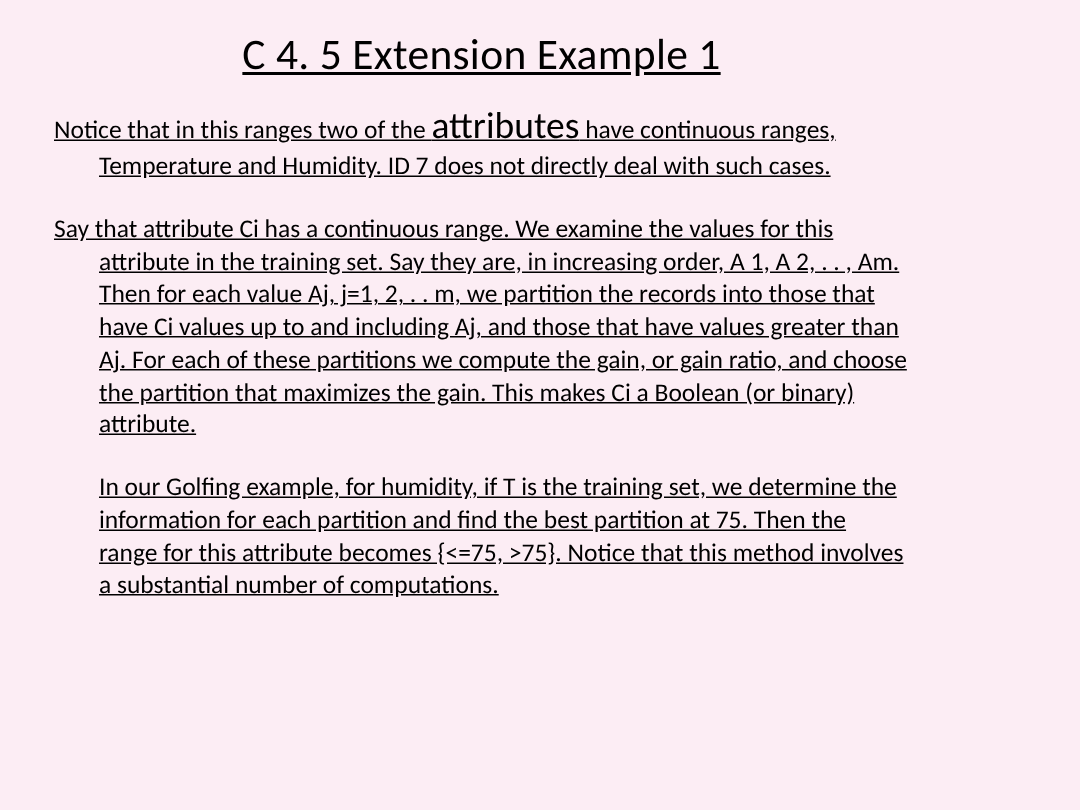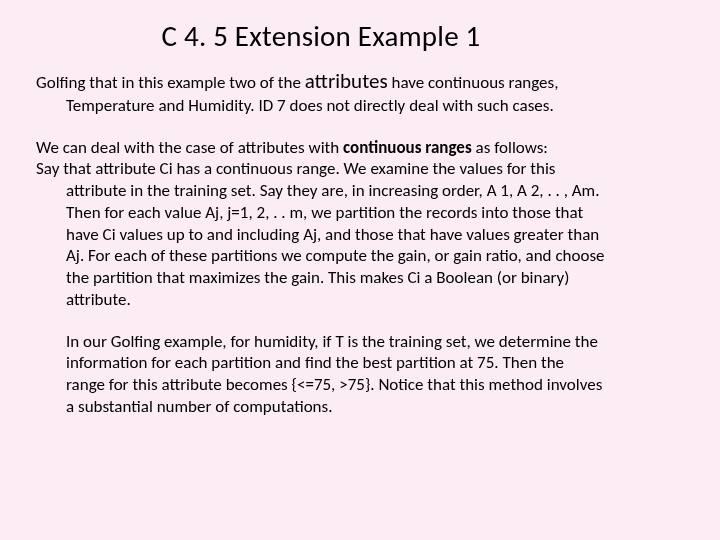--- a/index.html
+++ b/index.html
@@ -10,20 +10,21 @@
     background: #fcedf4;
     font-family: Calibri, "Segoe UI", Arial, sans-serif;
     color: #000;
     overflow: hidden;
   }
   .slide {
     box-sizing: border-box;
     width: 660px;
     height: 540px;
     padding: 18px 54px 0 36px;
+    text-decoration: underline;
   }
   .title {
     text-align: center;
     font-size: 29px;
     font-weight: 400;
     letter-spacing: 0.2px;
     margin: 0 0 14px 0;
   }
   .para {
     font-size: 17px;
@@ -33,36 +34,33 @@
     text-indent: 0;
   }
   .hang {
     padding-left: 30px;
     text-indent: -30px;
   }
   .ind {
     padding-left: 30px;
   }
   .attr-big {
-    font-size: 21px;
+    font-size: 25px;
   }
   .bold { font-weight: 700; }
 </style>
 </head>
 <body>
 
 <div class="slide">
 
   <h1 class="title">C 4. 5 Extension Example 1</h1>
 
   <p class="para hang">
-    <span>Golfing that in this example two of the </span><span class="attr-big">attributes</span><span> have continuous ranges, Temperature and Humidity. ID 7 does not directly deal with such cases.</span>
+    <span>Notice that in this ranges two of the </span><span class="attr-big">attributes</span><span> have continuous ranges, Temperature and Humidity. ID 7 does not directly deal with such cases.</span>
   </p>
 
-  <div class="para" style="margin-bottom:0;">
-    <span>We can deal with the case of attributes with </span><span class="bold">continuous ranges</span><span> as follows:</span>
-  </div>
 
   <p class="para hang">Say that attribute Ci has a continuous range. We examine the values for this attribute in the training set. Say they are, in increasing order, A 1, A 2, . . , Am. Then for each value Aj, j=1, 2, . . m, we partition the records into those that have Ci values up to and including Aj, and those that have values greater than Aj. For each of these partitions we compute the gain, or gain ratio, and choose the partition that maximizes the gain.  This makes Ci a Boolean (or binary) attribute.</p>
 
   <p class="para ind">In our Golfing example, for humidity, if T is the training set, we determine the information for each partition and find the best partition at 75. Then the range for this attribute becomes {&lt;=75, &gt;75}. Notice that this method involves a substantial number of computations.</p>
 
 </div>
 
 </body></html>

